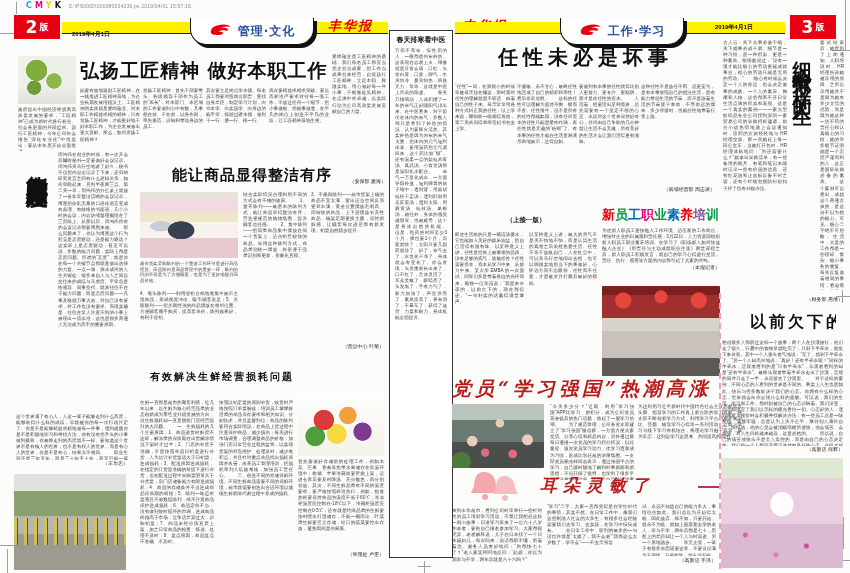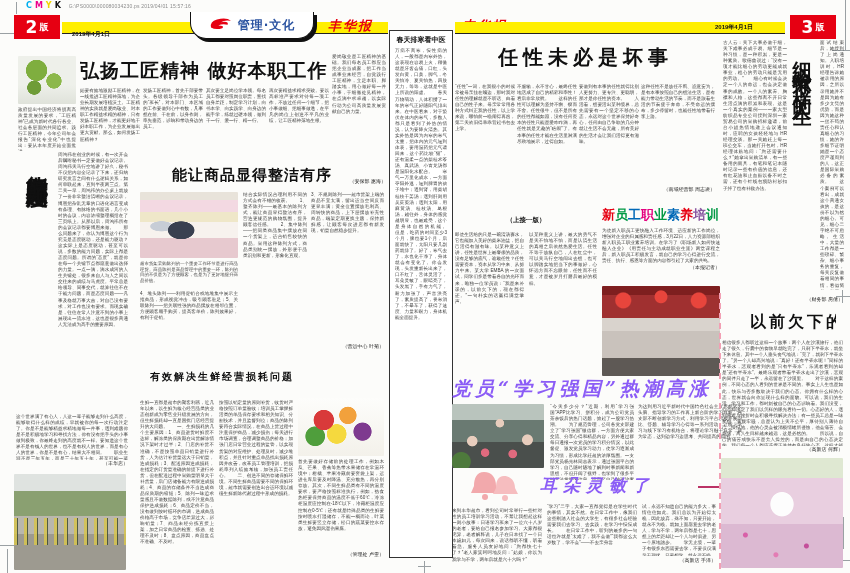--- a/index.html
+++ b/index.html
@@ -12,31 +12,31 @@
   .pathtxt{font-size:5px;color:#8a8a8a;margin-left:5px;letter-spacing:.2px;}
   .mark{position:absolute;background:#9aa0a3;}
   
   .pagebox{background:#e60012;color:#fff;display:flex;align-items:center;justify-content:center;gap:2px;}
   .pagebox .big{font-size:17px;font-weight:bold;font-family:"DejaVu Sans",sans-serif;}
   .pagebox .small{font-size:9px;font-weight:bold;}
   .ybar{background:#ffef00;}
   .ydate{font-size:6px;font-weight:bold;color:#111;line-height:11px;}
   .rule{background:#222;}
   .tab{background:#fff;border:1px solid #111;border-top:none;border-radius:0 0 16px 16px;
-       box-shadow:3px 3px 0 #111;display:flex;align-items:center;justify-content:center;gap:5px;z-index:3;}
+       box-shadow:3px 3px 0 #111;display:flex;align-items:center;justify-content:center;gap:5px;z-index:3;margin-top:6px;}
   .tablabel{color:#2a52a0;font-weight:bold;font-size:12px;letter-spacing:1px;font-family:"DejaVu Sans",sans-serif;}
   .masthead{color:#e60012;font-weight:bold;font-style:italic;font-size:13px;letter-spacing:2px;
             font-family:"DejaVu Serif",serif;}
   
   .t{font-size:4.6px;line-height:1.32;text-align:justify;color:#3a3a3a;overflow:hidden;}
   .byline{font-size:5px;color:#222;text-align:right;}
   .hl{font-weight:bold;color:#101010;font-family:"DejaVu Sans",sans-serif;overflow:hidden;white-space:nowrap;}
   .vhead{writing-mode:vertical-rl;text-orientation:upright;font-weight:bold;color:#101010;
          font-family:"DejaVu Sans",sans-serif;overflow:hidden;}
-  .callig{font-family:"DejaVu Serif",serif;font-style:italic;font-weight:bold;color:#8b5cf6;overflow:hidden;white-space:nowrap;}
+  .callig{font-family:"DejaVu Serif",serif;font-style:italic;font-weight:bold;color:#b91c1c;overflow:hidden;white-space:nowrap;}
   .subhead{font-size:6.5px;font-weight:bold;text-align:center;color:#111;}
   .boxcol{border:1px solid #333;background:#fff;padding:4px 5px;box-sizing:border-box;}
   .boxtitle{font-size:7px;font-weight:bold;text-align:center;color:#111;margin-bottom:3px;}
   
   .photo{position:absolute;border-radius:1px;overflow:hidden;}
   .ph-flowers{background:
     radial-gradient(circle at 32% 30%,#7fae3f 0 20%,transparent 21%),
     radial-gradient(circle at 62% 52%,#8cb84a 0 17%,transparent 18%),
     radial-gradient(circle at 28% 66%,#6f9c38 0 13%,transparent 14%),
     linear-gradient(180deg,#eef0ea 0 60%,#dfe2da 100%);}
@@ -118,20 +118,28 @@
         </svg>
     </span>
     <span class="tablabel">管理·文化</span>
   </div>
   <div class="abs masthead" style="left:328px;top:17px">丰华报</div>
 
   <div class="abs masthead" style="left:462px;top:17px">丰华报</div>
   <div class="abs ybar" style="left:455px;top:22px;width:330px;height:11px"></div>
   <div class="abs rule" style="left:455px;top:33px;width:330px;height:1px"></div>
   <div class="abs ydate" style="left:715px;top:22px">2019年4月1日</div>
+  <div class="abs tab" style="left:560px;top:12px;width:122px;height:26px">
+    <span>
+      <svg width="24" height="15" viewBox="0 0 36 20">
+          <path d="M3 16 Q1 7 12 4 Q26 0 33 6 Q24 4 18 8 Q30 6 28 12 Q20 10 14 13 Q24 13 20 17 Q10 20 3 16 Z" fill="#e60012"></path>
+        </svg>
+    </span>
+    <span class="tablabel">工作·学习</span>
+  </div>
   <div class="abs pagebox" style="left:790px;top:15px;width:46px;height:24px">
     <span class="big">3</span>
     <span class="small">版</span>
   </div>
 
   <div class="photo ph-flowers" style="left:18px;top:56px;width:58px;height:48px"></div>
   <div class="abs hl" style="left:80px;top:58px;width:270px;height:26px;font-size:19px;letter-spacing:1px">弘扬工匠精神  做好本职工作</div>
   <div class="abs t" style="left:18px;top:107px;width:58px;height:44px">政府提出中国经济将脱离高质量发展的要求，“工匠精神”已成为新时代各行各业、社会各层面的共同追求。践行工匠精神，今年公司年会报告“深化专业化”中也提出：要从本年度开始全面推进。</div>
   <div class="abs t" style="left:80px;top:88px;width:60px;height:62px">始要有效地激励工匠精神，在一线推进工匠精神落地，为企业长期发展培植沃土。工匠精神的实质就是爱岗敬业、对本职工作精益求精的精神，只有发扬工匠精神，才能更好地干好本职工作，为企业发展做出更大贡献。那么，如何发扬工匠精神？</div>
   <div class="abs t" style="left:143px;top:88px;width:60px;height:62px">发扬工匠精神，首先干部要带头。各级领导干部作为员工的“班长”，对本部门、本区域的工作要做到心中有数，凡事想在前、干在前，以身作则，率先垂范，影响和带动身边的员工。</div>

